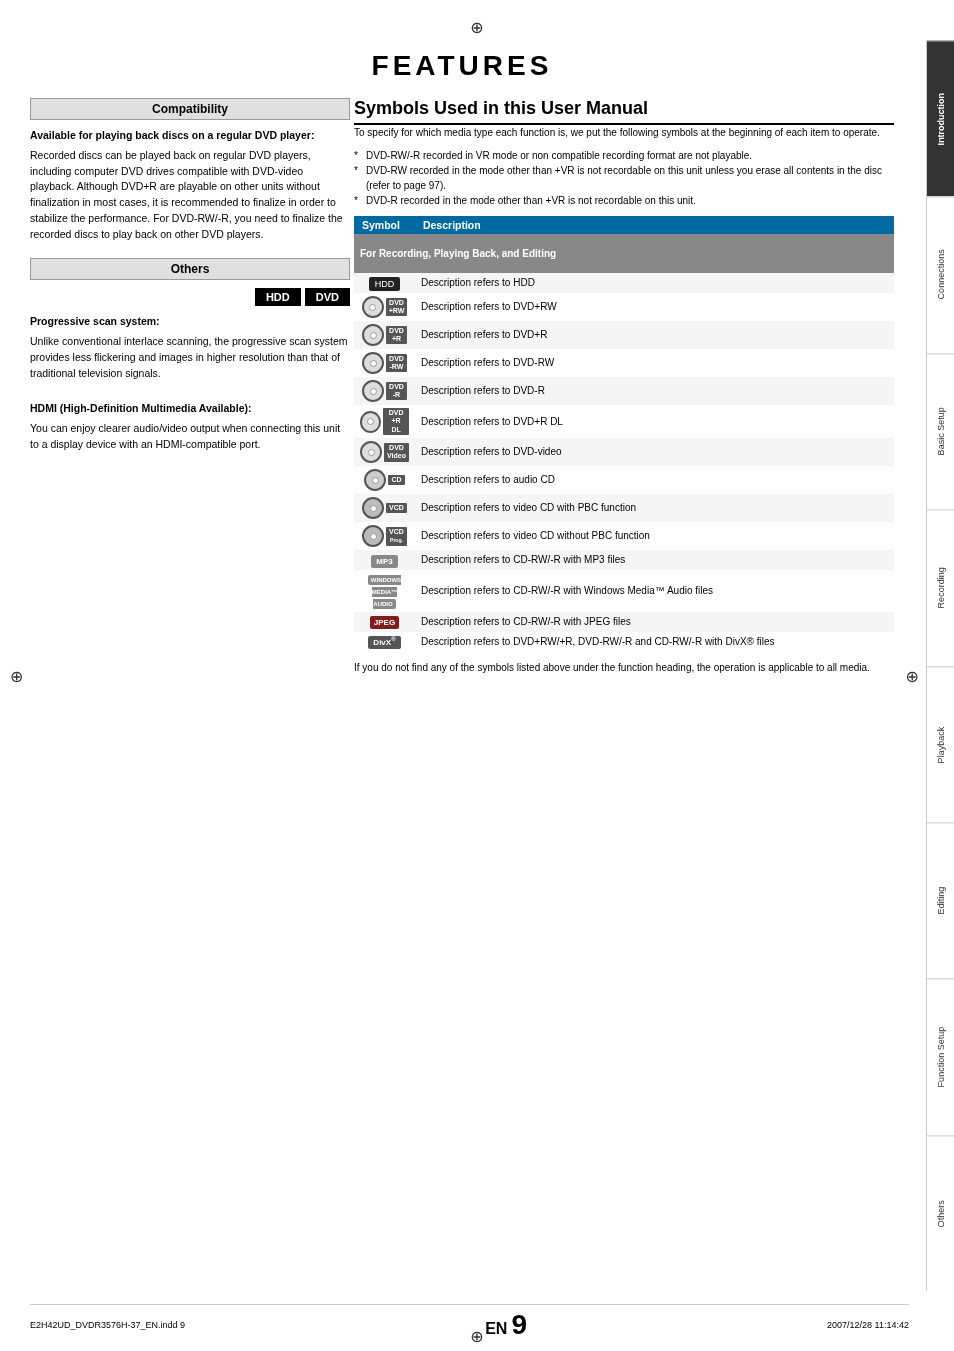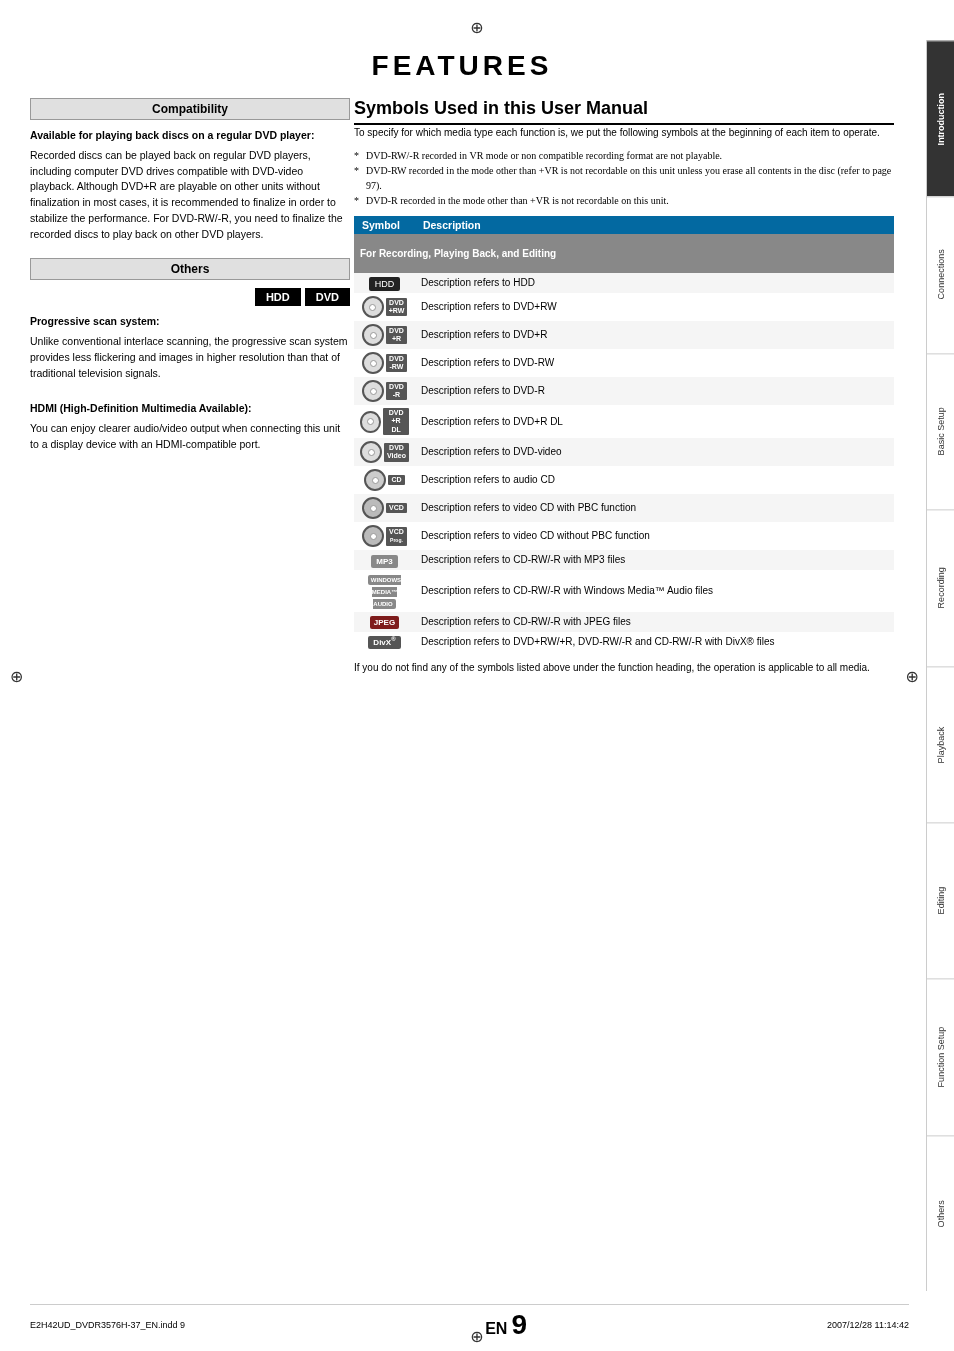--- a/index.html
+++ b/index.html
@@ -128,21 +128,20 @@
     .intro-text {
       font-size: 10px;
       line-height: 1.5;
       margin-bottom: 8px;
     }
 
     .bullet-list {
       list-style: none;
       padding: 0;
       margin-bottom: 8px;
-      font-family: Liberation Serif, serif;
     }
 
     .bullet-list li {
       font-size: 10px;
       line-height: 1.5;
       padding-left: 12px;
       position: relative;
     }
 
     .bullet-list li::before {

